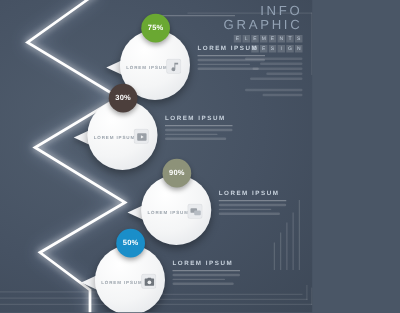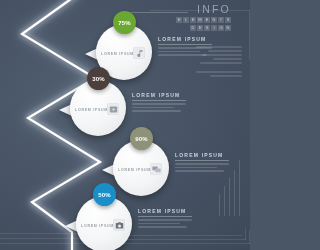--- a/index.html
+++ b/index.html
@@ -21,21 +21,21 @@
   .corner-bl{position:absolute;bottom:0;left:0;width:120px;height:32px;}
 
   
   .zig{position:absolute;left:0;top:0;width:250px;height:250px;}
   .zig path{
     fill:none;stroke:#ffffff;stroke-width:2.2;
     filter:drop-shadow(0 0 3px rgba(255,255,255,.85)) drop-shadow(0 0 7px rgba(200,220,255,.45));
   }
 
   
-  .header{position:absolute;right:19px;top:4px;text-align:right;}
+  .header{position:absolute;right:8px;top:4px;text-align:right;}
   .header .ttl{
     display:block;color:#93a2b4;letter-spacing:2.2px;
     font-size:10.5px;line-height:11px;font-weight:400;
   }
   .boxrow{display:flex;justify-content:flex-end;gap:1px;margin-top:2px;}
   .boxrow .cell{
     width:6px;height:6px;background:rgba(255,255,255,.16);
     color:#c3cedb;font-size:4px;line-height:6px;text-align:center;
   }
   .hdr-rule{position:absolute;right:62px;top:12px;width:60px;height:1px;background:rgba(255,255,255,.22);}
@@ -110,20 +110,21 @@
   </div>
 
   <div class="corner-bl">
     <div class="frame-line" style="left:0;bottom:6px;width:120px;height:1px;"></div>
     <div class="frame-line" style="left:0;bottom:11px;width:112px;height:1px;"></div>
     <div class="frame-line" style="left:0;bottom:16px;width:104px;height:1px;"></div>
   </div>
 
   <div class="header">
     <span class="ttl">INFO</span>
+    <span class="ttl">GRAPHIC</span>
     <div class="boxrow" id="boxrow1">
         <span class="cell">E</span>
         <span class="cell">L</span>
         <span class="cell">E</span>
         <span class="cell">M</span>
         <span class="cell">E</span>
         <span class="cell">N</span>
         <span class="cell">T</span>
         <span class="cell">S</span>
       </div>

